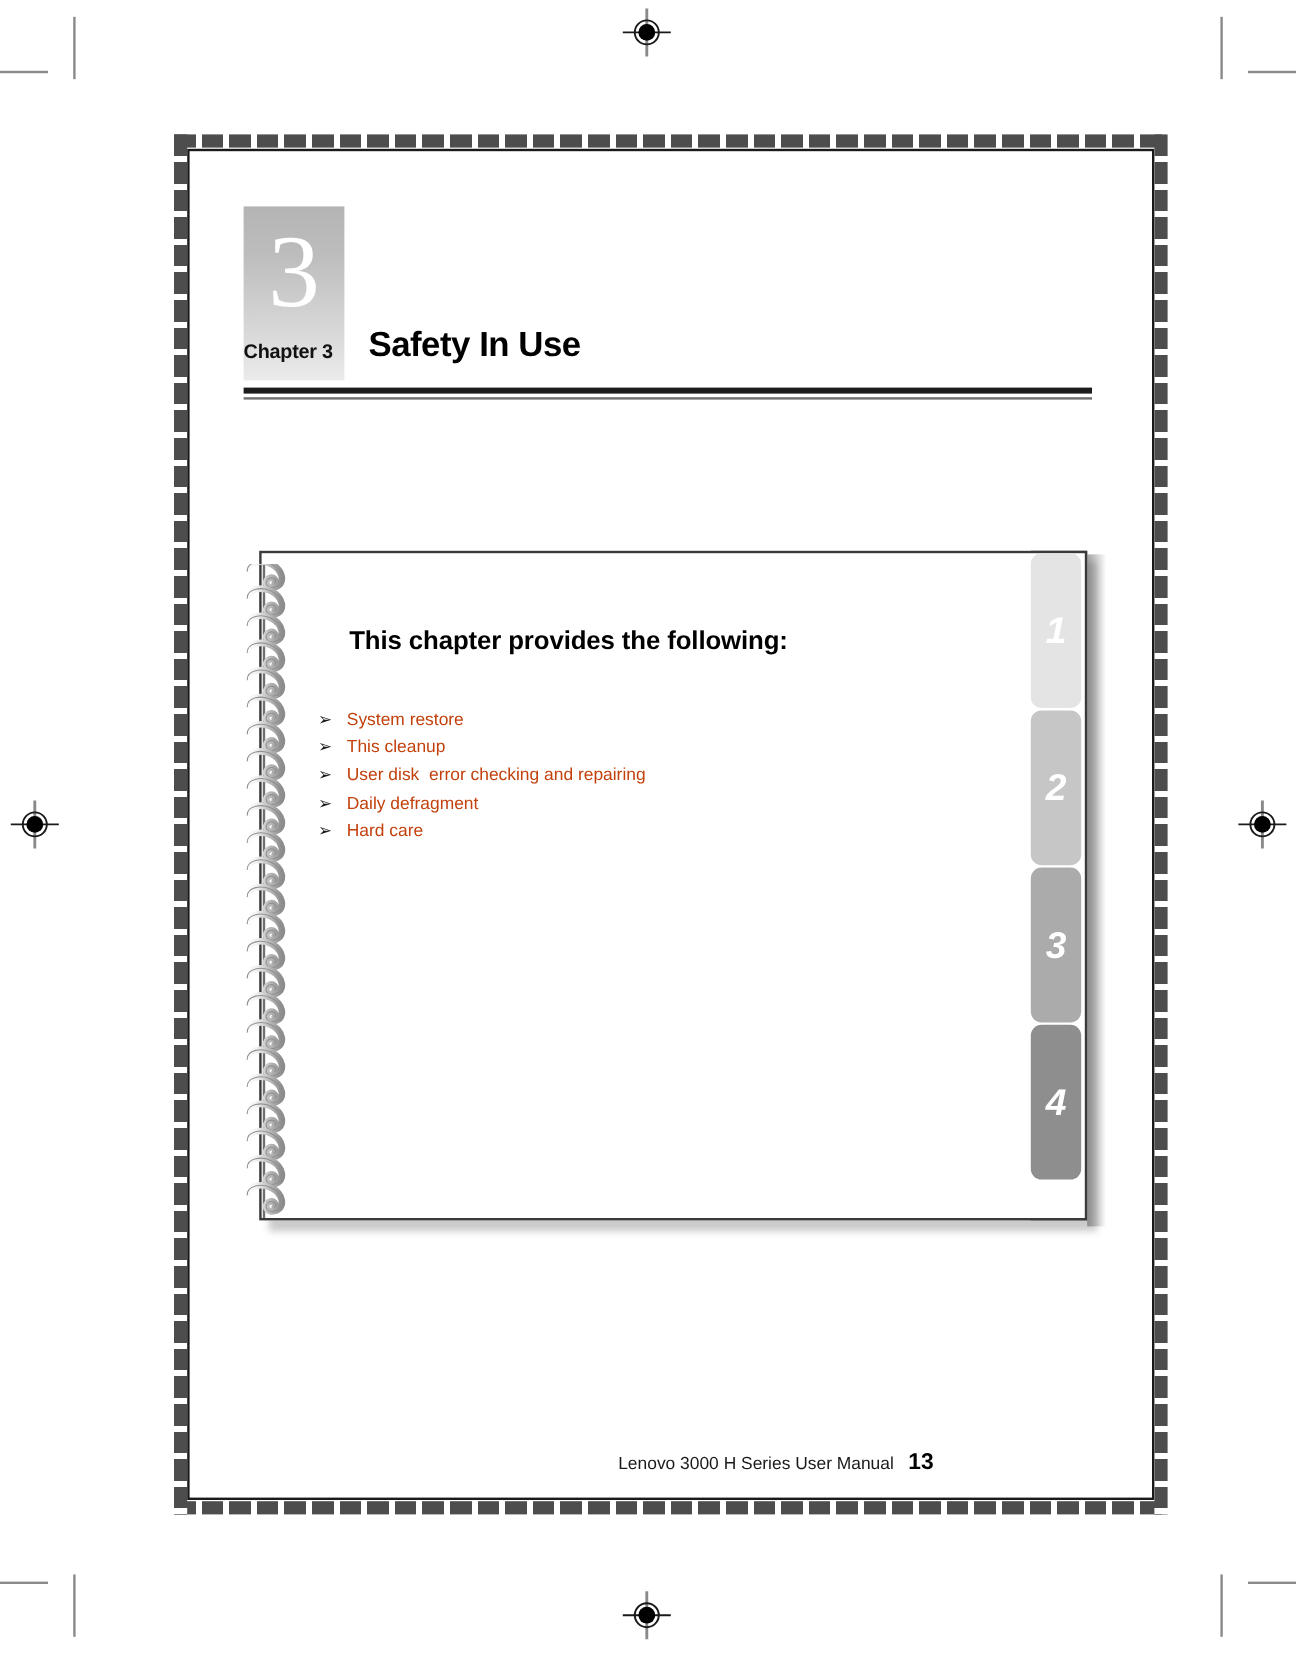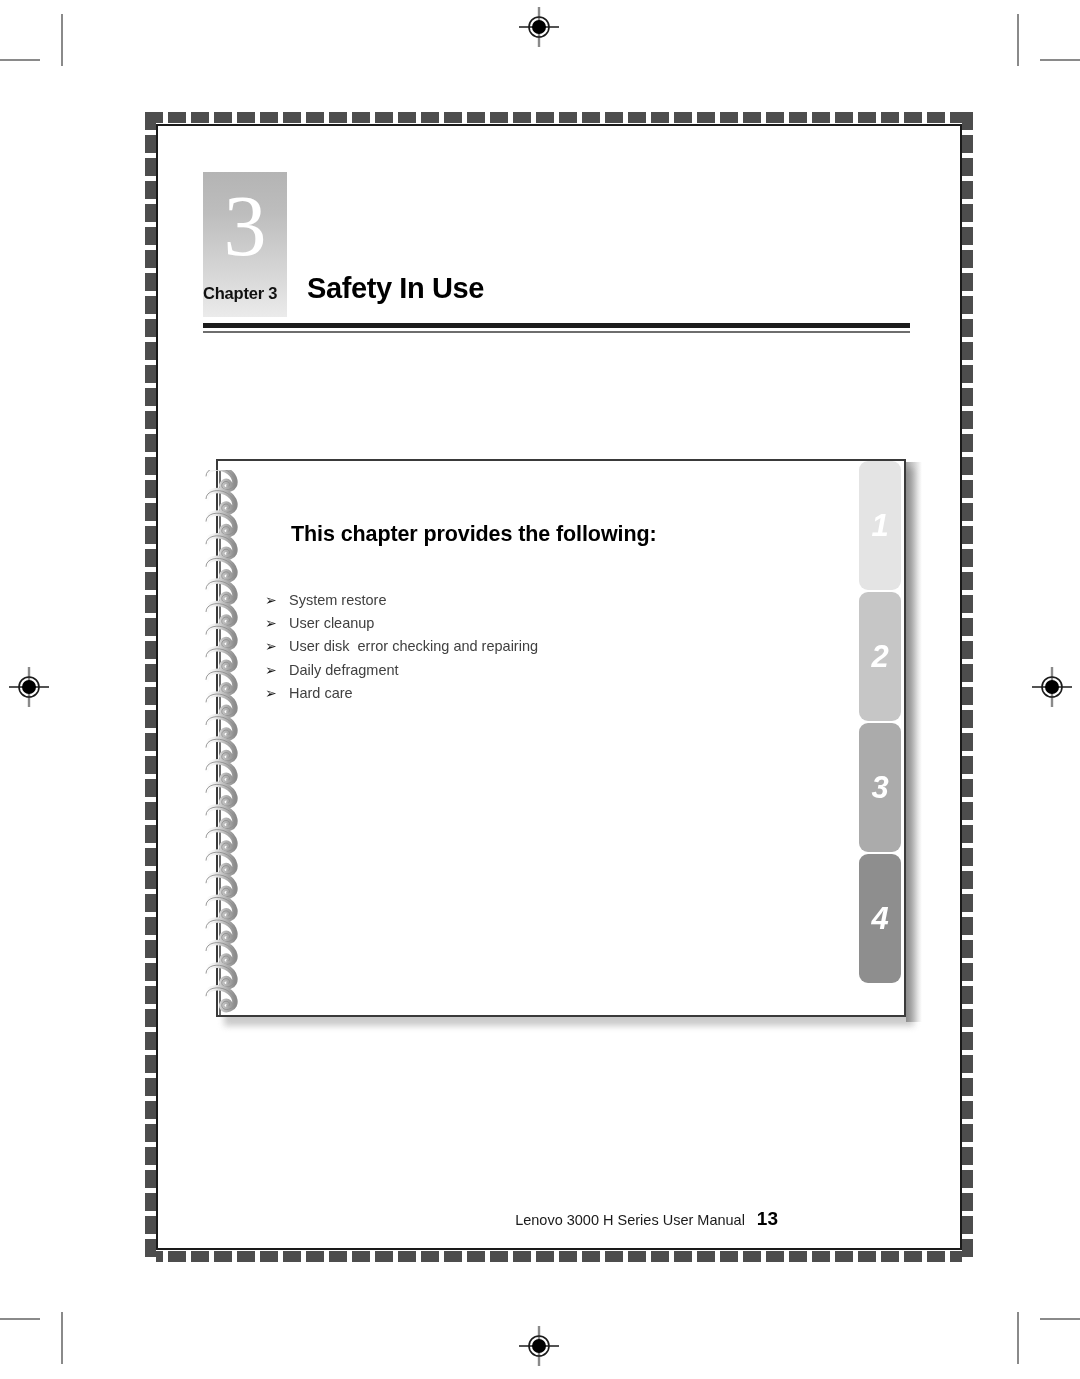--- a/index.html
+++ b/index.html
@@ -183,21 +183,21 @@
   .bullet-glyph {
     width: 24px;
     flex: 0 0 24px;
     font-size: 14px;
     color: #1a1a1a;
     font-family: "DejaVu Sans", sans-serif;
     line-height: 1;
   }
   .bullet-text {
     font-size: 14.5px;
-    color: #404040;
+    color: #c2410c;
     white-space: pre;
   }
 
   
   .spiral {
     position: absolute;
     left: 204px;
     top: 470px;
     width: 44px;
     height: 545px;
@@ -337,21 +337,21 @@
 
 <div class="card-heading">This chapter provides the following:</div>
 
 <div class="bullet-list">
   <div class="bullet-row">
     <span class="bullet-glyph">➢</span>
     <span class="bullet-text">System restore</span>
   </div>
   <div class="bullet-row">
     <span class="bullet-glyph">➢</span>
-    <span class="bullet-text">User cleanup</span>
+    <span class="bullet-text">This cleanup</span>
   </div>
   <div class="bullet-row">
     <span class="bullet-glyph">➢</span>
     <span class="bullet-text">User disk  error checking and repairing</span>
   </div>
   <div class="bullet-row">
     <span class="bullet-glyph">➢</span>
     <span class="bullet-text">Daily defragment</span>
   </div>
   <div class="bullet-row">

